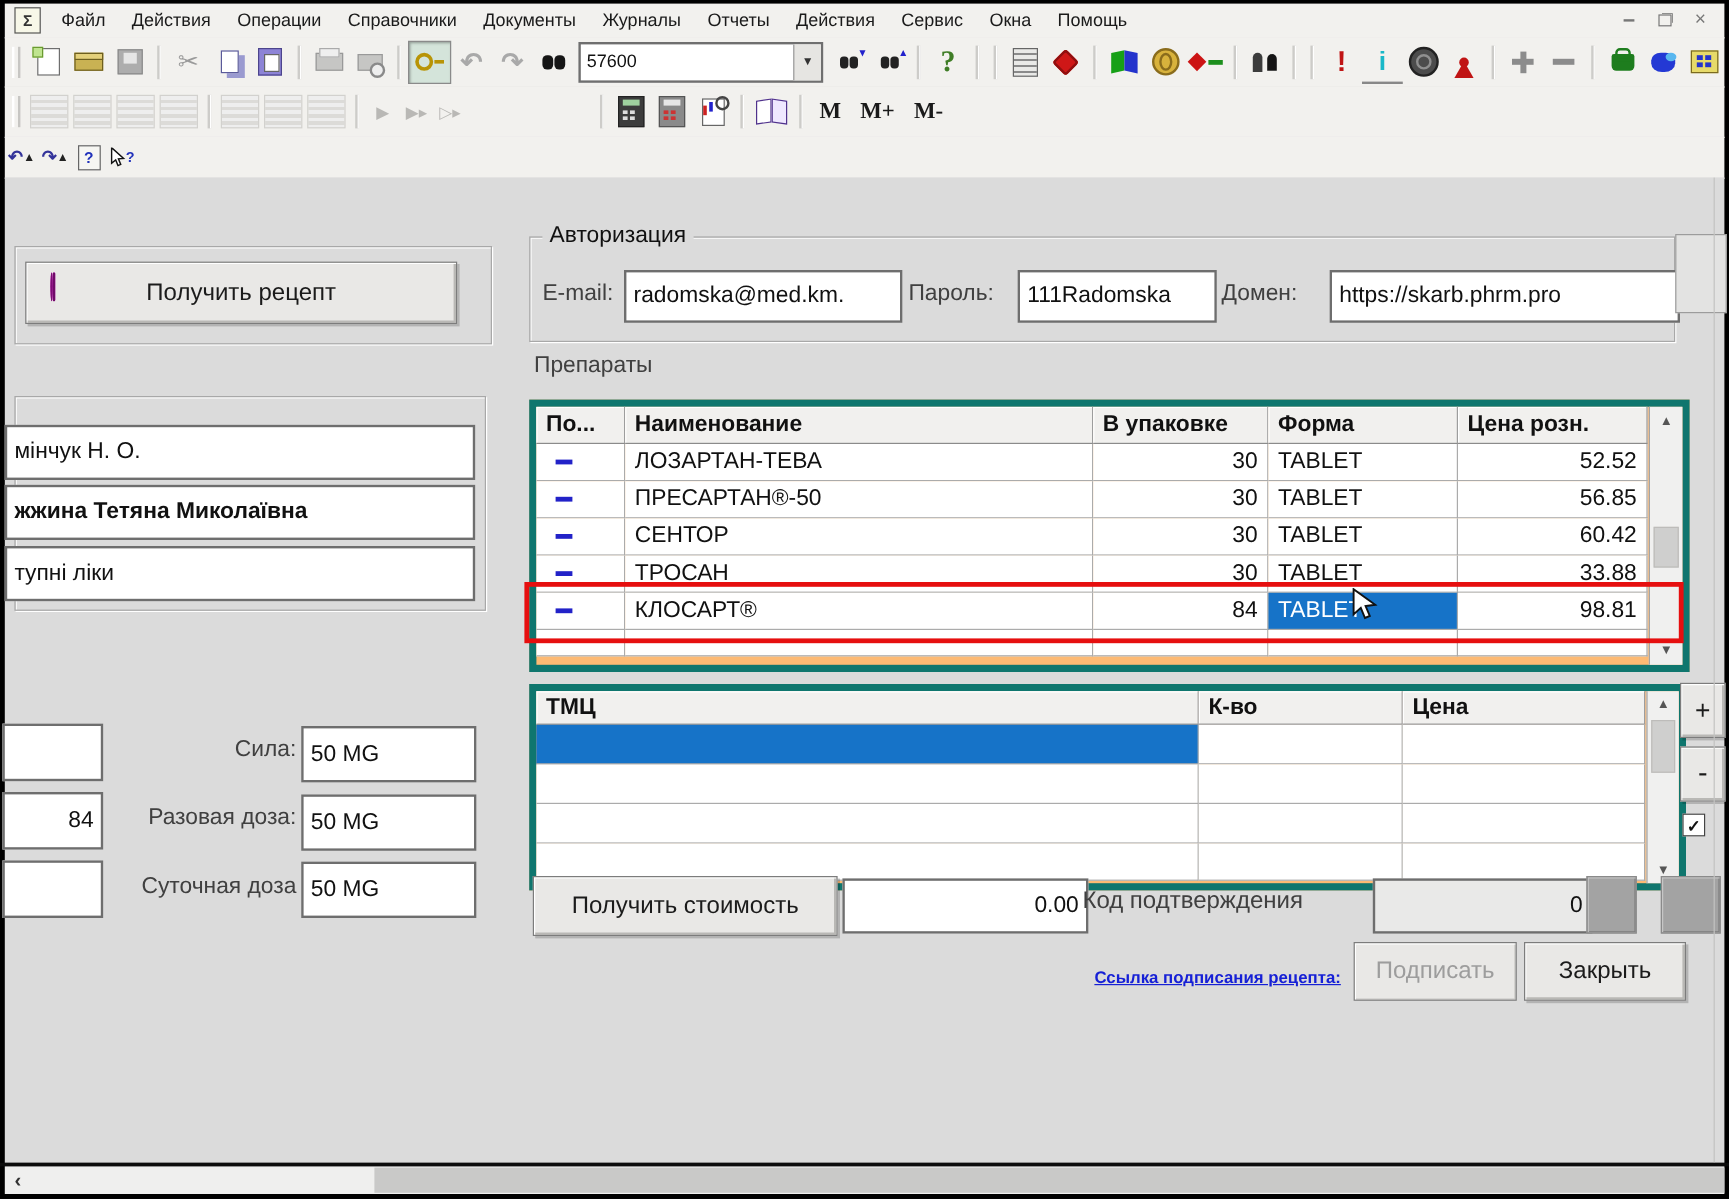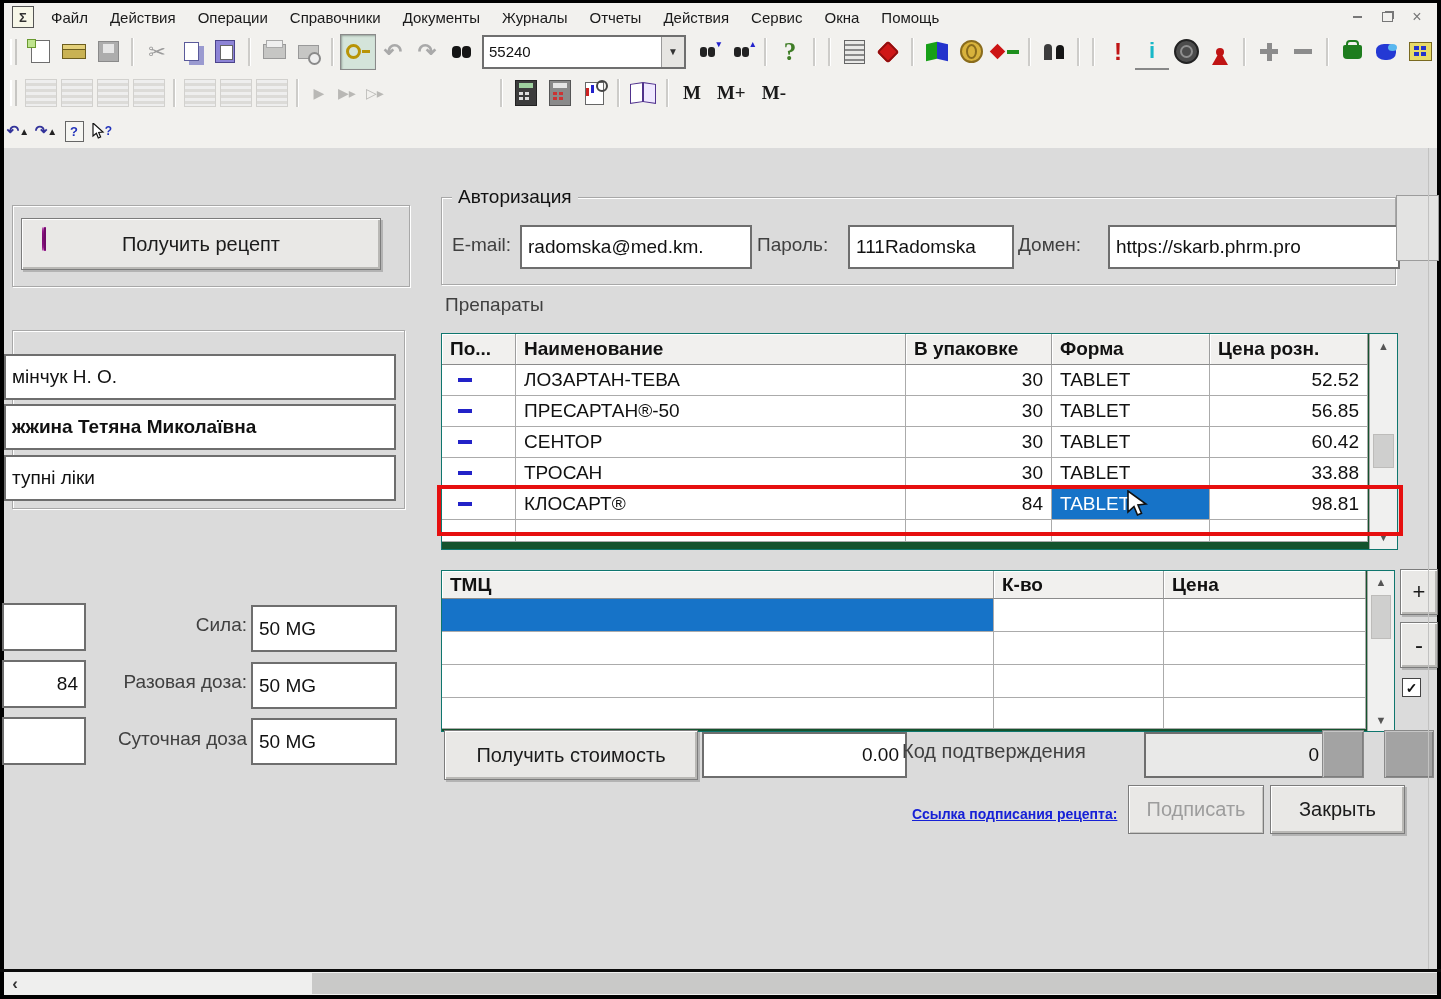--- a/index.html
+++ b/index.html
@@ -40,21 +40,21 @@
          display:flex;align-items:center;padding:0 6px;white-space:nowrap;overflow:hidden;}
   .field.num{justify-content:flex-end;}
   .lbl{position:absolute;font-size:19px;color:#404040;white-space:nowrap;}
   .lbl.r{text-align:right;}
   .btn{position:absolute;background:#e9e8e6;border:1px solid #7c7c7c;
        box-shadow:inset 1px 1px 0 #fff,inset -2px -2px 0 #b9b8b5,2px 2px 0 rgba(0,0,0,.18);
        display:flex;align-items:center;justify-content:center;font-size:20px;color:#1b1b1b;}
   .btn.disabled{color:#9d9d9d;box-shadow:inset 1px 1px 0 #fff,inset -1px -1px 0 #c5c4c1;}
   .legend{position:absolute;top:-12px;left:10px;background:#dbdbdb;padding:0 6px;font-size:19px;}
   
-  .tbl{position:absolute;background:#14532d;border:1px solid #0f766e;}
+  .tbl{position:absolute;background:#fdba74;border:6px solid #0f766e;}
   .tr{display:grid;}
   #drugtbl .tr{grid-template-columns:74px 390px 146px 158px 158px;}
   #tmctbl .tr{grid-template-columns:552px 170px 202px;}
   .th{background:#f1f0ee;font-weight:bold;font-size:19px;display:flex;align-items:center;padding:0 8px;
       border-right:1px solid #9d9d9d;border-bottom:1px solid #8b8b8b;
       box-shadow:inset 1px 1px 0 #fff;white-space:nowrap;overflow:hidden;}
   .td{font-size:19px;display:flex;align-items:center;padding:0 8px;border-right:1px solid #ababab;
       border-bottom:1px solid #ababab;white-space:nowrap;overflow:hidden;background:#fff;}
   .td.num{justify-content:flex-end;}
   .td.sel{background:#1673c8;color:#fff;}
@@ -147,21 +147,21 @@
     <span class="ic pressed">
         <b class="bx" style="width:9px;height:9px;border:3px solid #b89406;border-radius:50%;"></b>
         <b class="bx" style="width:8px;height:3px;background:#b89406;margin-left:1px;"></b>
       </span>
     <span class="ic" style="font-size:22px;color:#a9a9a9;font-weight:bold;">↶</span>
     <span class="ic" style="font-size:22px;color:#a9a9a9;font-weight:bold;">↷</span>
     <span class="ic">
         <b class="bx" style="width:9px;height:12px;background:#151515;border-radius:4px;box-shadow:10px 0 0 #151515;margin-right:10px;"></b>
       </span>
     <span id="combo">
-      <span class="val">55240</span>
+      <span class="val">57600</span>
       <span class="drop">▼</span>
     </span>
     <span class="ic">
         <b class="bx" style="width:7px;height:10px;background:#222;border-radius:3px;box-shadow:8px 0 0 #222;margin-right:8px;"></b>
         <b style="position:absolute;right:3px;top:4px;color:#2222cc;font-size:9px;">▾</b>
       </span>
     <span class="ic">
         <b class="bx" style="width:7px;height:10px;background:#222;border-radius:3px;box-shadow:8px 0 0 #222;margin-right:8px;"></b>
         <b style="position:absolute;right:3px;top:4px;color:#2222cc;font-size:9px;">▴</b>
       </span>

